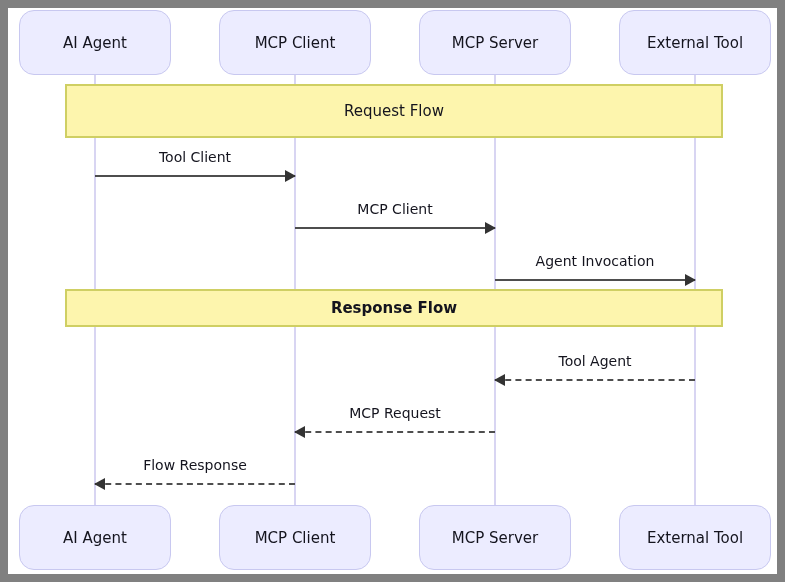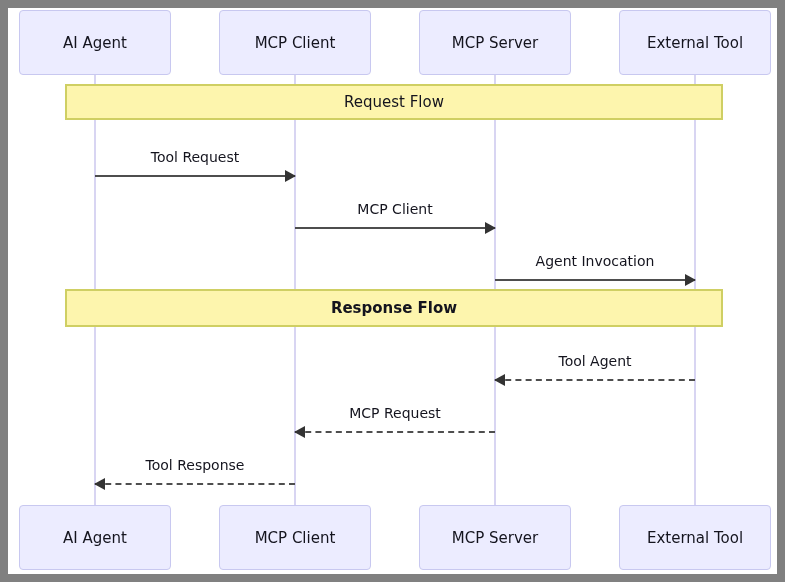--- a/index.html
+++ b/index.html
@@ -23,21 +23,21 @@
     height: 566px;
     background: #ffffff;
     overflow: hidden;
   }
   
   .node {
     position: absolute;
     box-sizing: border-box;
     background: #ececff;
     border: 1px solid #c8c8f0;
-    border-radius: 4px;
+    border-radius: 15px;
     display: flex;
     align-items: center;
     justify-content: center;
     color: #14141e;
     font-size: 15px;
     font-family: "DejaVu Sans", sans-serif;
     z-index: 6;
   }
   
   .lifeline {
@@ -119,28 +119,28 @@
     <div class="node" style="left:211px; top:2px; width:152px; height:65px;">
       <span>MCP Client</span>
     </div>
     <div class="node" style="left:411px; top:2px; width:152px; height:65px;">
       <span>MCP Server</span>
     </div>
     <div class="node" style="left:611px; top:2px; width:152px; height:65px;">
       <span>External Tool</span>
     </div>
 
-    <div class="banner" style="left:57px; top:76px; width:658px; height:36px;">
+    <div class="banner" style="left:57px; top:76px; width:658px; height:54px;">
       <span>Request Flow</span>
     </div>
 
     <div class="msg to-right" style="left:87px; top:167px; width:200px;">
       <div class="line"></div>
       <div class="head"></div>
-      <div class="label">Tool Request</div>
+      <div class="label">Tool Client</div>
     </div>
 
     <div class="msg to-right" style="left:287px; top:219px; width:200px;">
       <div class="line"></div>
       <div class="head"></div>
       <div class="label">MCP Client</div>
     </div>
 
     <div class="msg to-right" style="left:487px; top:271px; width:200px;">
       <div class="line"></div>
@@ -160,21 +160,21 @@
 
     <div class="msg to-left dashed" style="left:287px; top:423px; width:200px;">
       <div class="line"></div>
       <div class="head"></div>
       <div class="label">MCP Request</div>
     </div>
 
     <div class="msg to-left dashed" style="left:87px; top:475px; width:200px;">
       <div class="line"></div>
       <div class="head"></div>
-      <div class="label">Tool Response</div>
+      <div class="label">Flow Response</div>
     </div>
 
     <div class="node" style="left:11px; top:497px; width:152px; height:65px;">
       <span>AI Agent</span>
     </div>
     <div class="node" style="left:211px; top:497px; width:152px; height:65px;">
       <span>MCP Client</span>
     </div>
     <div class="node" style="left:411px; top:497px; width:152px; height:65px;">
       <span>MCP Server</span>

